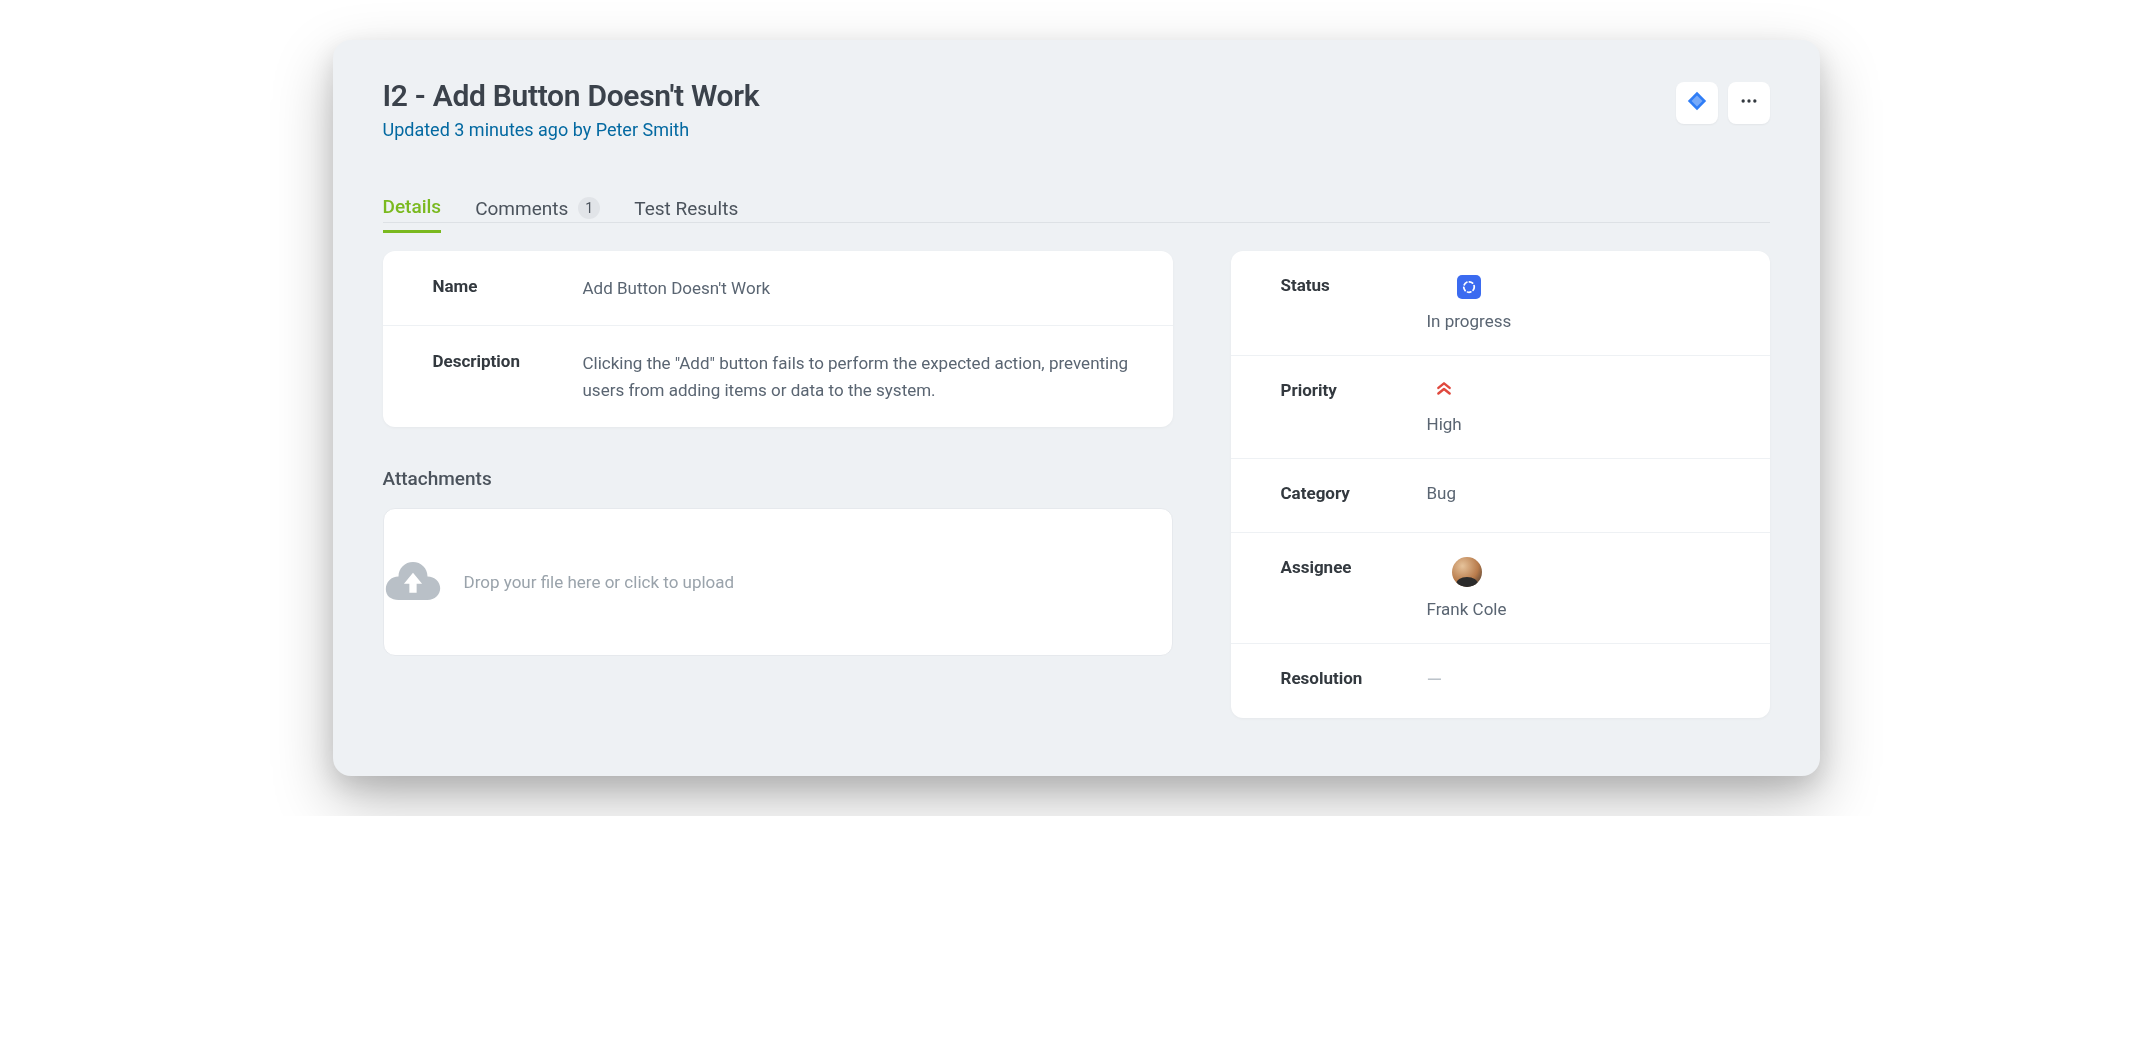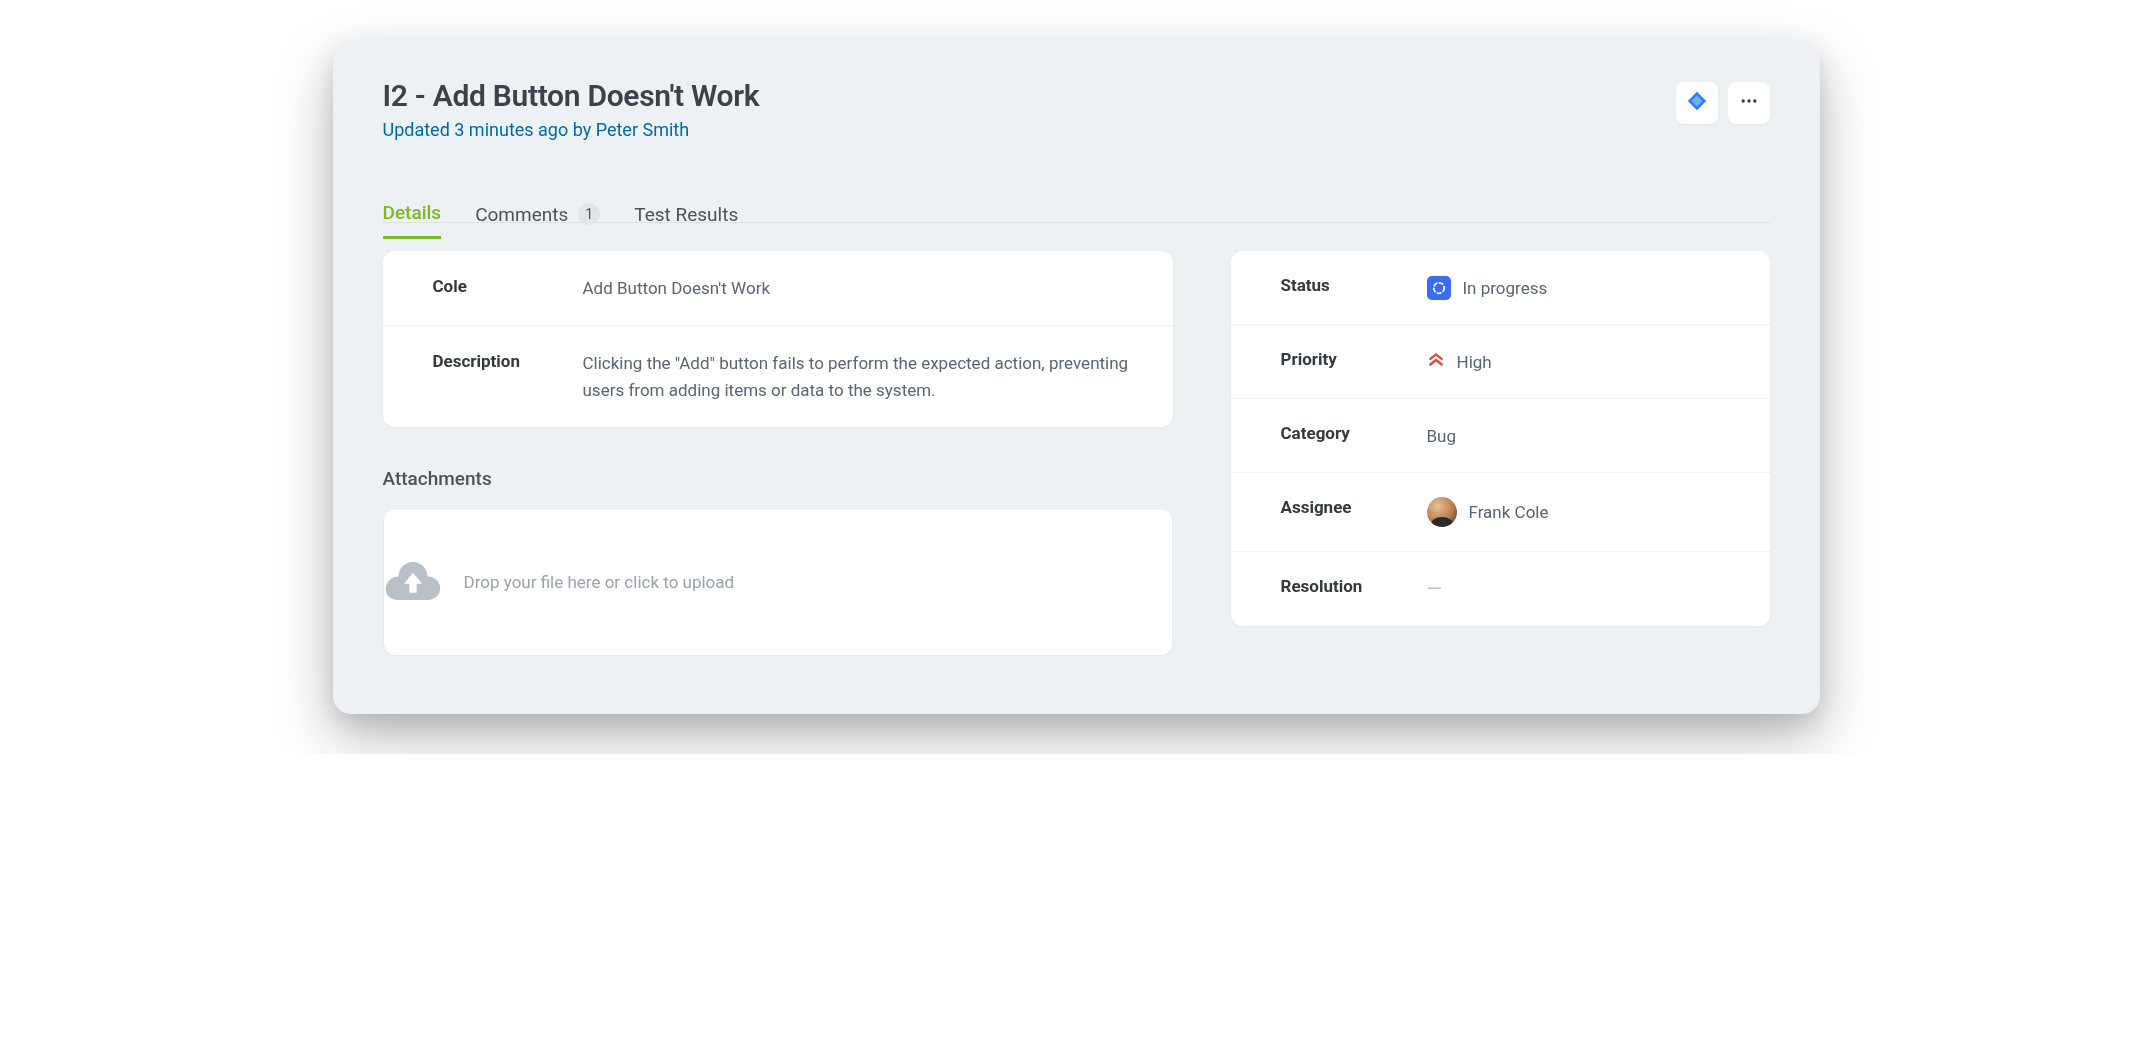--- a/index.html
+++ b/index.html
@@ -64,21 +64,21 @@
     }
     .tab {
       display: flex;
       align-items: center;
       gap: 10px;
       font-size: 19px;
       color: #4b535c;
       padding-bottom: 12px;
       cursor: pointer;
       position: relative;
-      top: 17px;
+      top: 11px;
     }
     .tab.active {
       color: #7ab91f;
       border-bottom: 3px solid #7ab91f;
       font-weight: 500;
     }
     .tab-badge {
       background: #e1e4e8;
       color: #4b535c;
       font-size: 14px;
@@ -162,20 +162,21 @@
       font-size: 17px;
       font-weight: 700;
       color: #33393f;
     }
     .meta-value {
       display: flex;
       align-items: center;
       gap: 12px;
       font-size: 17px;
       color: #5a6572;
+      flex-direction: column;
     }
     .status-badge {
       width: 24px;
       height: 24px;
       background: #3b6bf0;
       border-radius: 5px;
       display: flex;
       align-items: center;
       justify-content: center;
     }
@@ -244,21 +245,21 @@
     <div class="tab">
       <span>Test Results</span>
     </div>
   </div>
 
   <div class="content">
     <div class="left-col">
 
       <div class="card">
         <div class="detail-row">
-          <div class="detail-label">Cole</div>
+          <div class="detail-label">Name</div>
           <div class="detail-value">Add Button Doesn't Work</div>
         </div>
         <div class="detail-row">
           <div class="detail-label">Description</div>
           <div class="detail-value">Clicking the "Add" button fails to perform the expected action, preventing users from adding items or data to the system.</div>
         </div>
       </div>
 
       <div class="section-title">Attachments</div>
 

